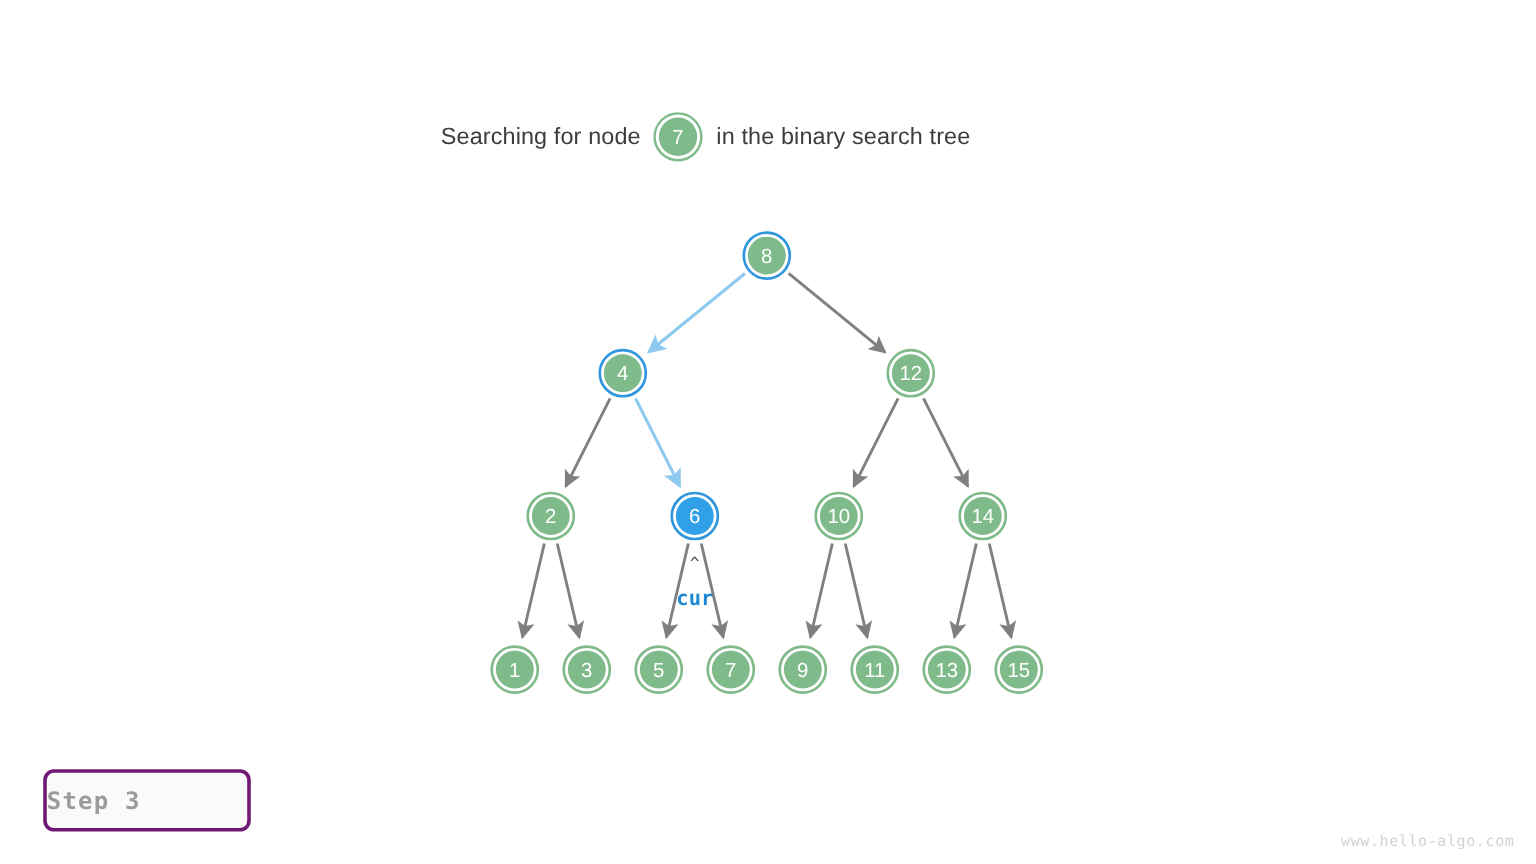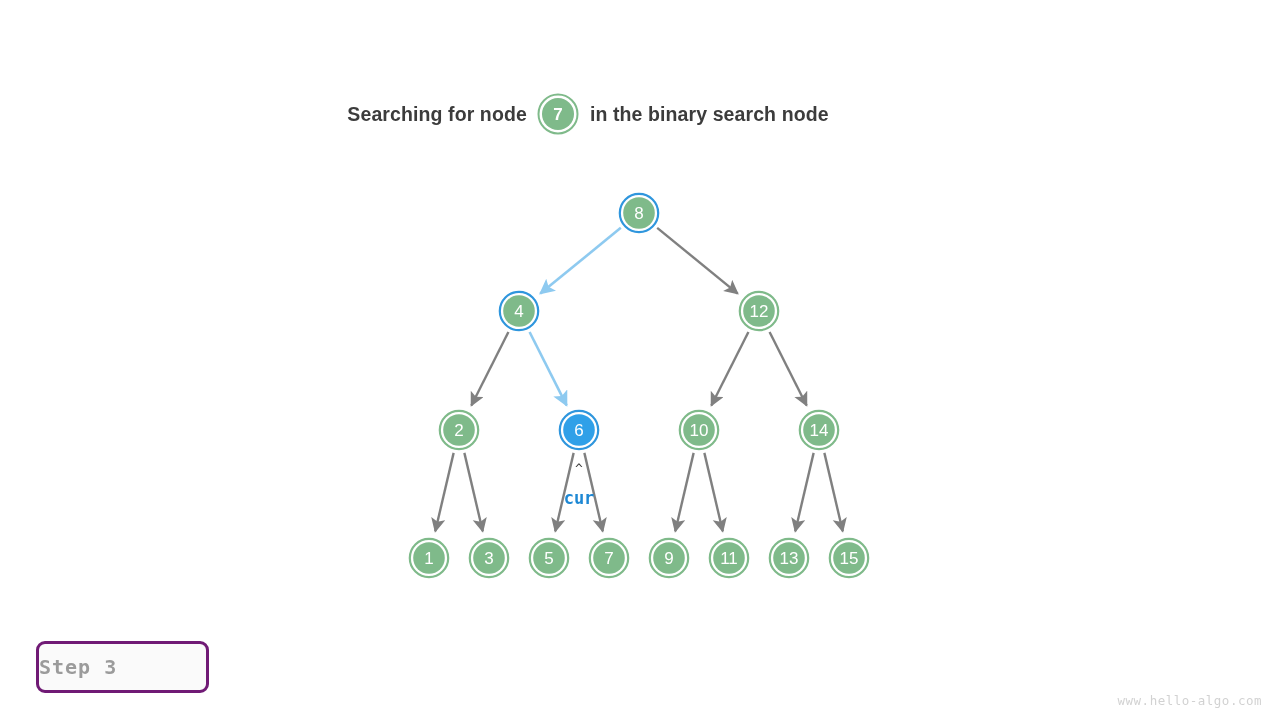--- a/index.html
+++ b/index.html
@@ -22,21 +22,20 @@
   }
   .title-row {
     position: absolute;
     left: 0;
     top: 92px;
     width: 1176px;
     display: flex;
     align-items: center;
     justify-content: center;
     gap: 0px;
-    font-weight: bold;
   }
   .title-text {
     font-family: "Liberation Sans", sans-serif;
     font-size: 19.5px;
     color: #3c3c3c;
     letter-spacing: 0.1px;
     white-space: pre;
   }
   .title-chip {
     width: 44px;
@@ -112,21 +111,21 @@
 
   <div class="title-row">
     <span class="title-text">Searching for node </span>
     <span class="title-chip">
       <svg width="44" height="44" viewBox="0 0 44 44">
         <circle cx="22" cy="22" r="19.5" fill="none" stroke="#7fba8a" stroke-width="2"></circle>
         <circle cx="22" cy="22" r="16" fill="#7fba8a"></circle>
         <text class="node-label" id="title-chip-text" x="22" y="22.5">7</text>
       </svg>
     </span>
-    <span class="title-text"> in the binary search node</span>
+    <span class="title-text"> in the binary search tree</span>
   </div>
 
   <svg class="tree" viewBox="0 0 1280 720">
     <defs>
       <marker id="arrow-gray" markerWidth="7" markerHeight="7" refX="5.4" refY="3" orient="auto" markerUnits="strokeWidth">
         <path d="M0,0 L6,3 L0,6 L1.3,3 z" fill="#808080"></path>
       </marker>
       <marker id="arrow-blue" markerWidth="7" markerHeight="7" refX="5.4" refY="3" orient="auto" markerUnits="strokeWidth">
         <path d="M0,0 L6,3 L0,6 L1.3,3 z" fill="#8ecaf0"></path>
       </marker>

